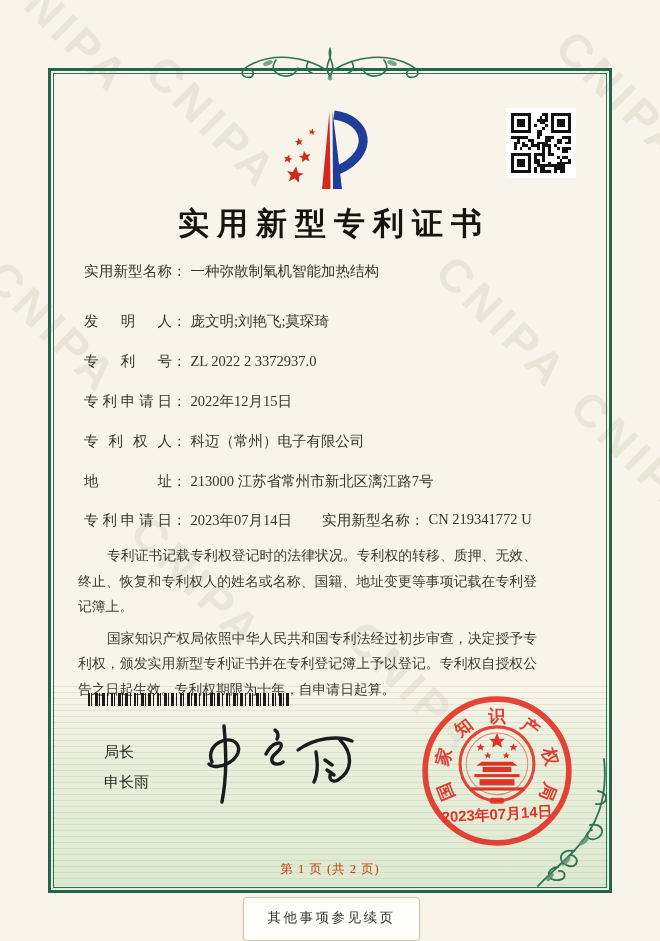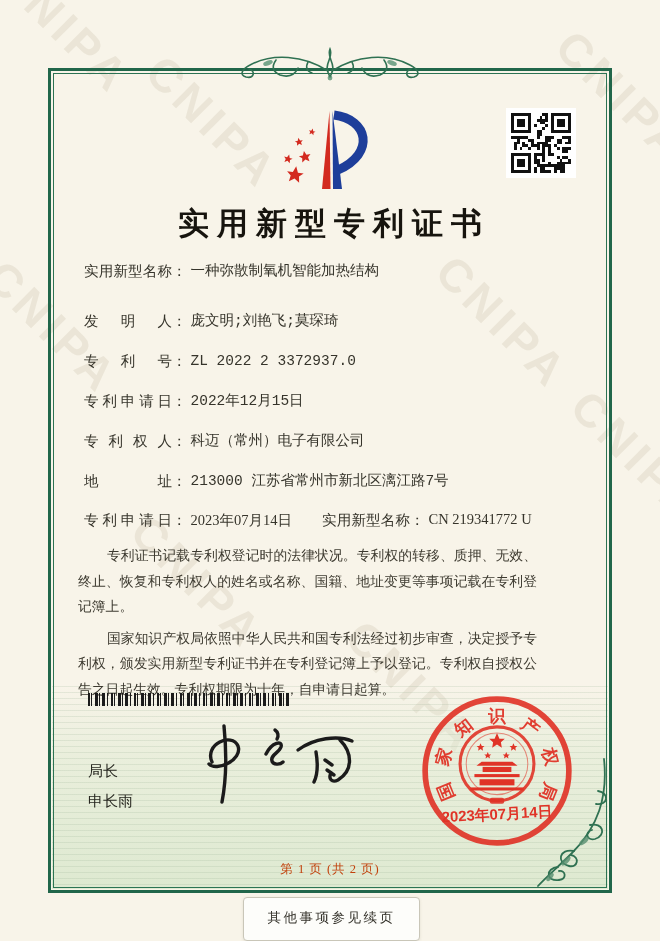--- a/index.html
+++ b/index.html
@@ -45,43 +45,43 @@
     letter-spacing:8px; text-indent:8px;
   }
   .fields{
     position:absolute; left:84px; top:261px; width:478px;
     font-size:14.5px; color:#36342b;
   }
   .row{ display:flex; line-height:20px; margin-bottom:20px; }
   .row.first{ margin-bottom:30px; }
   .lbl{ display:inline-block; width:88px; text-align:justify; text-align-last:justify; flex:none; }
   .colon{ flex:none; margin-right:4px; }
-  .val{ flex:1;font-family:Liberation Mono, monospace; }
+  .val{ flex:1; }
   .grant{ display:flex; }
   .grant .g2{ margin-left:30px; }
   .grant .grp{ display:flex; }
   .paras{
     position:absolute; left:78px; top:543px; width:459px;
     font-size:13.8px; line-height:25.5px; color:#3d3a30; text-align:justify;
   }
   .paras p{ margin:0 0 6px; text-indent:2.1em; }
   .barcode{
     position:absolute; left:88px; top:693px; width:201px; height:13px;
     background:repeating-linear-gradient(90deg,
       #1b1b1b 0 2px, transparent 2px 3px,
       #1b1b1b 3px 4px, transparent 4px 7px,
       #1b1b1b 7px 10px, transparent 10px 11px,
       #1b1b1b 11px 12px, transparent 12px 14px,
       #1b1b1b 14px 17px, transparent 17px 19px,
       #1b1b1b 19px 20px, transparent 20px 23px);
   }
   .signer{
-    position:absolute; left:88px; top:737px;
+    position:absolute; left:104px; top:737px;
     font-family:"Liberation Sans","DejaVu Sans",sans-serif;
-    font-size:15px; line-height:30px; color:#26261f;margin-top:19px;
+    font-size:15px; line-height:30px; color:#26261f;
   }
   .signature{ position:absolute; left:182px; top:720px; }
   .seal{ position:absolute; left:420px; top:694px; opacity:0.95; }
   .page-num{
     position:absolute; left:0; right:0; top:861px; text-align:center;
     font-size:12.5px; letter-spacing:1px; color:#c2410c;
   }
   .note-tab{
     position:absolute; left:243px; top:897px; width:177px; height:44px;
     box-sizing:border-box; background:#fdfdfa; border:1px solid #c9c6b8;

